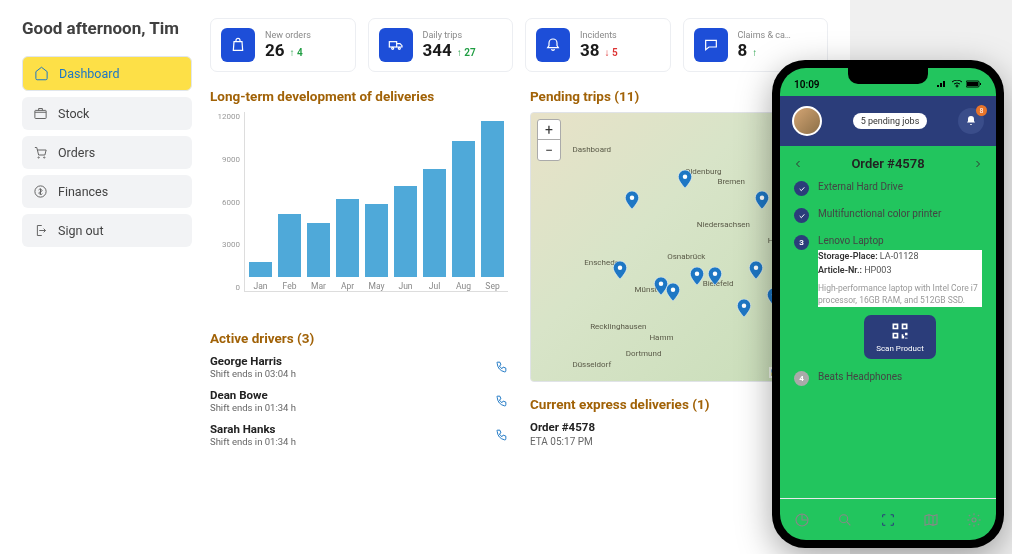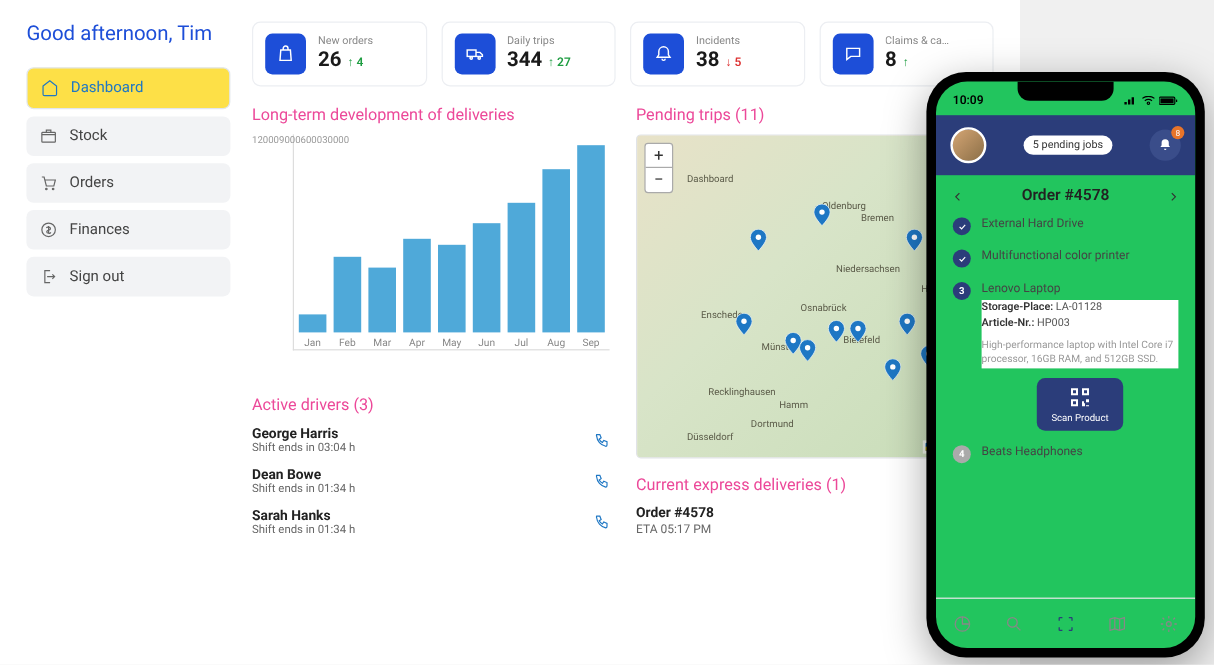--- a/index.html
+++ b/index.html
@@ -1,39 +1,39 @@
 <!DOCTYPE html>
 <html><head>
 <meta charset="utf-8">
 <style>
   *{box-sizing:border-box;margin:0;padding:0;font-family:-apple-system,BlinkMacSystemFont,"Segoe UI",Roboto,sans-serif}
   body{background:#f0f0f0;width:1012px;height:554px;overflow:hidden;position:relative}
   .desktop{position:absolute;left:0;top:0;width:850px;height:554px;background:#fff;padding:18px 22px;display:flex;gap:18px}
   .sidebar{width:170px;flex-shrink:0}
-  .greeting{font-size:17px;font-weight:400;color:#1d4ed8;margin-bottom:18px}
+  .greeting{font-size:17px;font-weight:700;color:#404040;margin-bottom:18px}
   .side-item{display:flex;align-items:center;gap:10px;padding:9px 11px;border-radius:6px;background:#f2f3f5;margin-bottom:6px;font-size:12.5px;color:#444;cursor:pointer}
   .side-item.active{background:#fde047;color:#1e77c4;border:1px solid #e1e6ec}
   .side-icon{width:15px;height:15px;stroke:#666;fill:none;stroke-width:1.6}
   .side-item.active .side-icon{stroke:#1e77c4}
   .main{flex:1;display:flex;flex-direction:column}
   .stats{display:flex;gap:12px;margin-bottom:16px}
   .stat-card{flex:1;background:#fff;border:1px solid #eceef2;border-radius:7px;padding:9px 10px;display:flex;gap:10px;align-items:center;min-width:0}
   .stat-ic{width:34px;height:34px;background:#1d4ed8;color:#fff;border-radius:6px;display:flex;align-items:center;justify-content:center;flex-shrink:0}
   .stat-ic svg{width:16px;height:16px;stroke:#fff;fill:none;stroke-width:1.8}
   .stat-txt{min-width:0}
   .stat-label{font-size:9px;color:#888;white-space:nowrap;overflow:hidden;text-overflow:ellipsis}
   .stat-row{display:flex;align-items:baseline;gap:5px}
   .stat-val{font-size:17px;font-weight:700;color:#1a1a1a}
   .delta{font-size:10px;font-weight:600}
   .delta.up{color:#1f9d42}.delta.down{color:#d33}
   .cols{display:flex;gap:22px;flex:1;min-height:0}
   .col{flex:1;min-width:0}
-  .sect-title{font-size:13.5px;font-weight:400;color:#ec4899;margin-bottom:8px}
+  .sect-title{font-size:13.5px;font-weight:700;color:#a16207;margin-bottom:8px}
   .chart{height:200px;position:relative;padding-left:34px;margin-bottom:18px}
-  .yaxis{position:absolute;left:0;top:0;height:180px;display:flex;flex-direction:row;justify-content:space-between;font-size:8px;color:#999;text-align:right;width:30px}
+  .yaxis{position:absolute;left:0;top:0;height:180px;display:flex;flex-direction:column;justify-content:space-between;font-size:8px;color:#999;text-align:right;width:30px}
   .bars{height:180px;display:flex;align-items:flex-end;gap:6px;border-left:1px solid #ddd;border-bottom:1px solid #ddd;padding:0 4px}
   .bar-wrap{flex:1;display:flex;flex-direction:column;align-items:center}
   .bar{width:100%;background:#4fa9d9}
   .bar-label{font-size:8.5px;color:#888;margin-top:4px}
   .drivers .drv{margin-bottom:9px;display:flex;align-items:center;justify-content:space-between}
   .drv-name{font-size:11.5px;font-weight:700;color:#222}
   .drv-sub{font-size:9.5px;color:#666}
   .phone-ic{width:13px;height:13px;stroke:#1e77c4;fill:none;stroke-width:1.8}
   .map{height:270px;border:1px solid #e0e3e8;border-radius:4px;position:relative;background:#f0ead8;overflow:hidden;margin-bottom:14px}
   .map-bg{position:absolute;inset:0;background:linear-gradient(135deg,#e8e2c8 0%,#d8e4c8 40%,#c8ddb8 100%)}

